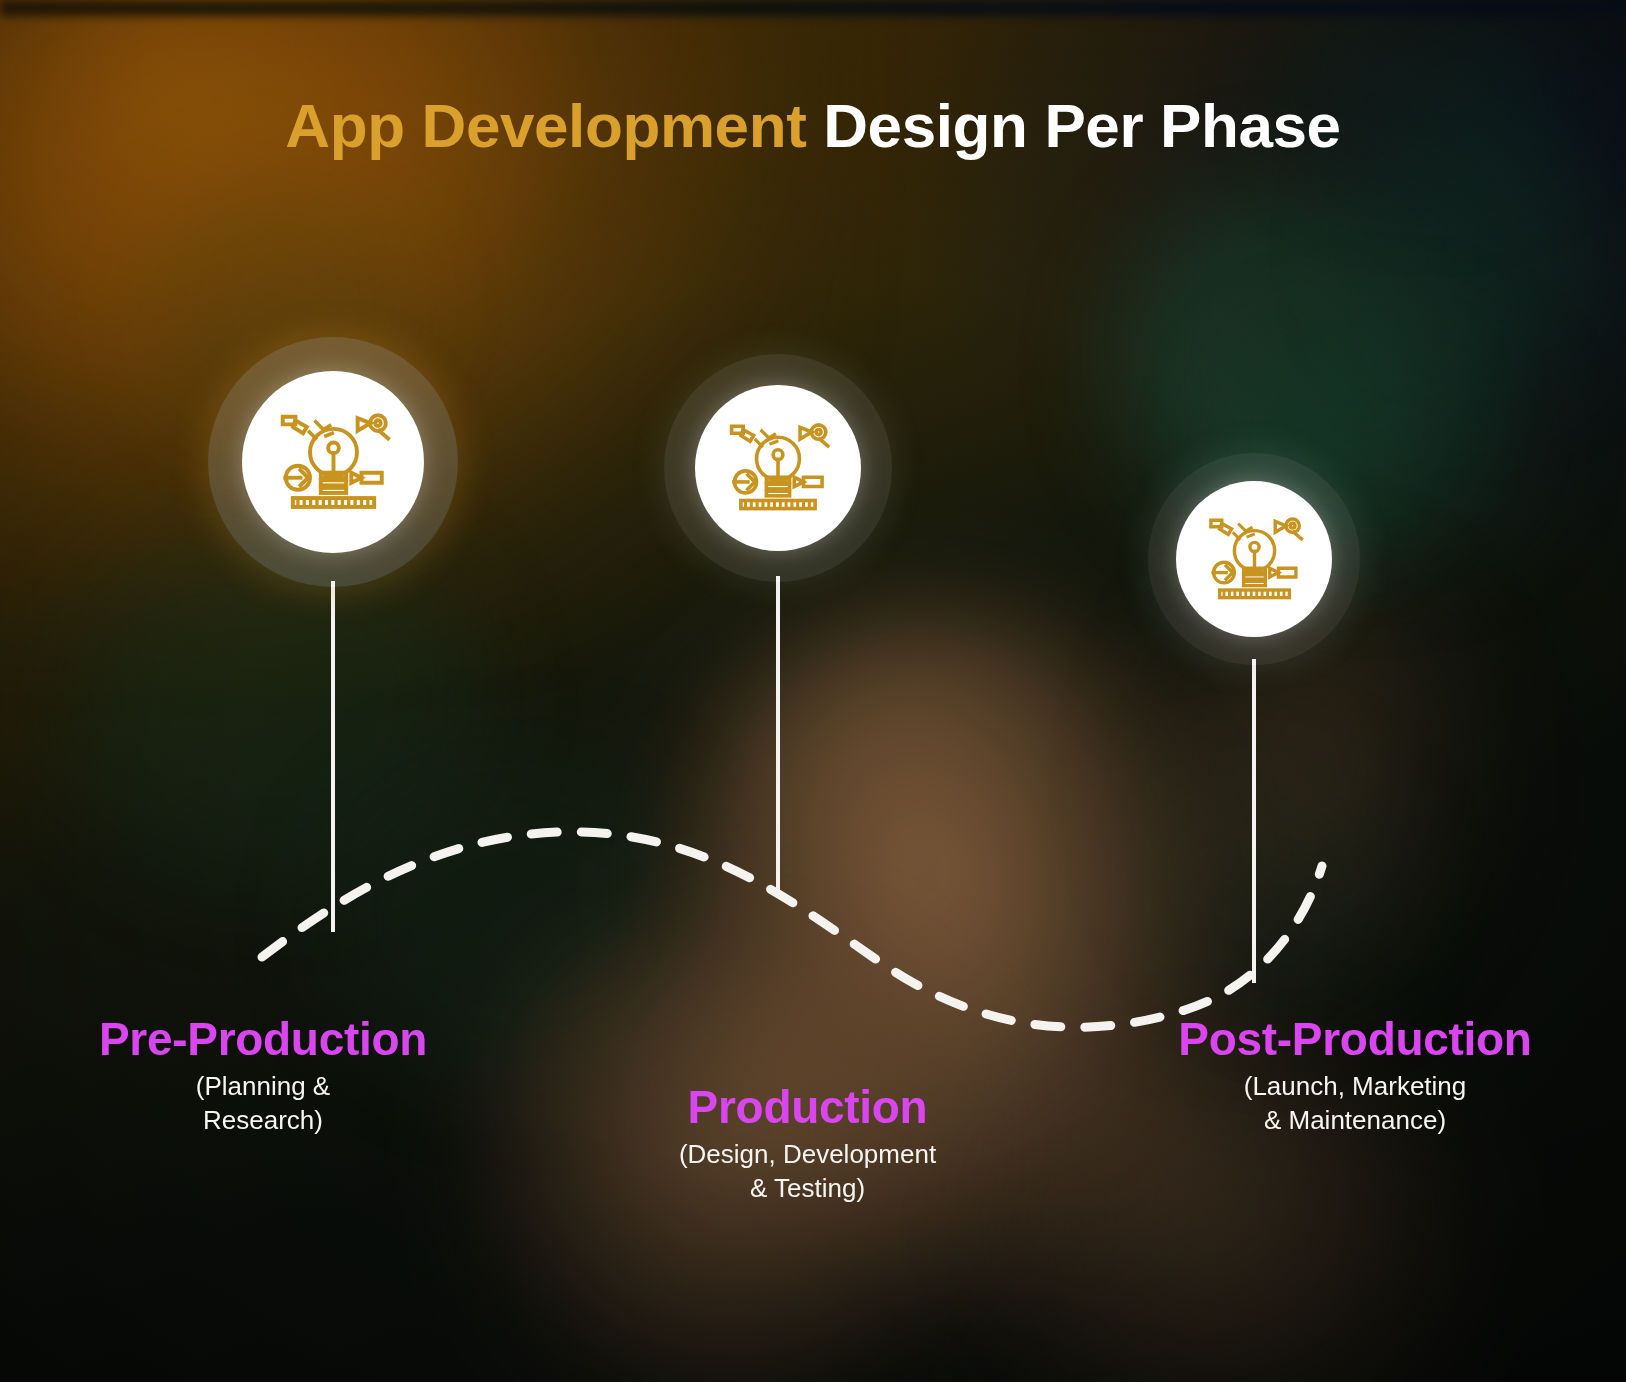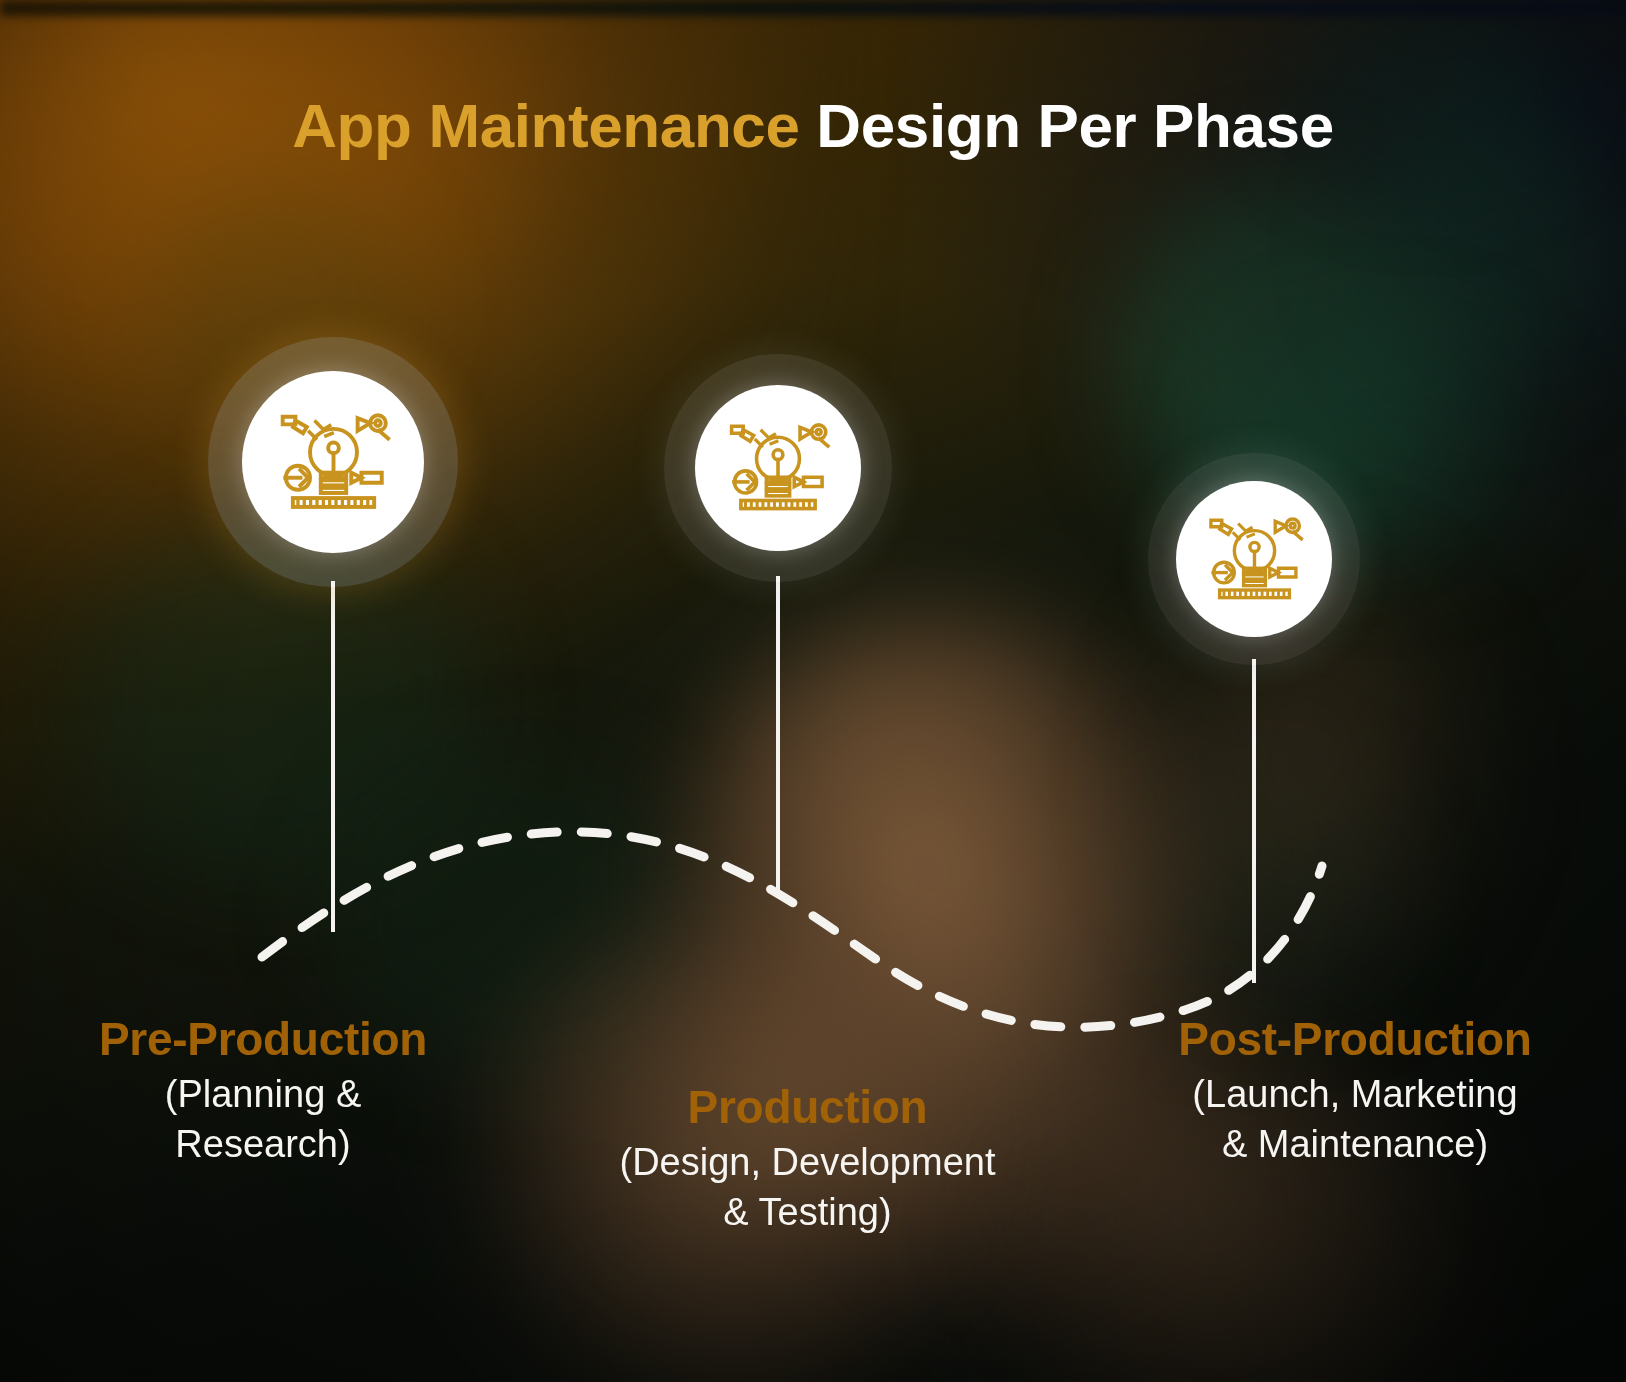--- a/index.html
+++ b/index.html
@@ -109,25 +109,25 @@
   .disc{
     border-radius:50%; background:#ffffff;
     display:flex; align-items:center; justify-content:center;
     box-shadow:0 0 24px rgba(255,255,255,.30);
   }
   .disc svg{ display:block; }
 
   
   .phase-label{ position:absolute; z-index:9; text-align:center; }
   .phase-name{
-    font-size:46px; font-weight:700; color:#a16207;
+    font-size:46px; font-weight:700; color:#d946ef;
     letter-spacing:-.3px; line-height:1.18; white-space:nowrap;
   }
   .phase-sub{
-    font-size:38px; font-weight:400; color:#f7f5f2;
+    font-size:26px; font-weight:400; color:#f7f5f2;
     line-height:1.30; margin-top:4px;
   }
 
   .lbl-1{ left:8px;    top:1012px; width:510px; }
   .lbl-2{ left:545px;  top:1080px; width:525px; }
   .lbl-3{ left:1085px; top:1012px; width:540px; }
 </style>
 </head>
 <body>
 
@@ -144,21 +144,21 @@
   <div class="blob bg-green7"></div>
   <div class="blob bg-green8"></div>
   <div class="hand hand-a"></div>
   <div class="hand hand-b"></div>
   <div class="hand hand-c"></div>
   <div class="hand hand-d"></div>
   <div class="bg-topstrip"></div>
   <div class="vignette"></div>
 
   <h1 class="title">
-    <span class="gold">App Maintenance</span><span> Design Per Phase</span>
+    <span class="gold">App Development</span><span> Design Per Phase</span>
   </h1>
 
   <svg id="curve-svg" viewBox="0 0 1626 1382" preserveAspectRatio="none">
     <g id="stems">
         <line x1="333" x2="333" y1="581" y2="932" stroke="#f5f3f0" stroke-width="4"></line>
         <line x1="778" x2="778" y1="576" y2="892" stroke="#f5f3f0" stroke-width="4"></line>
         <line x1="1254" x2="1254" y1="659" y2="983" stroke="#f5f3f0" stroke-width="4"></line>
       </g>
     <path id="curve-path" fill="none" stroke="#f5f3f0" stroke-linecap="round" d="M 262 957 C 330 905, 430 836, 560 832 C 700 828, 790 900, 880 962 C 985 1035, 1090 1040, 1185 1010 C 1262 986, 1305 922, 1322 866" stroke-width="9" stroke-dasharray="26 24"></path>
   </svg>

